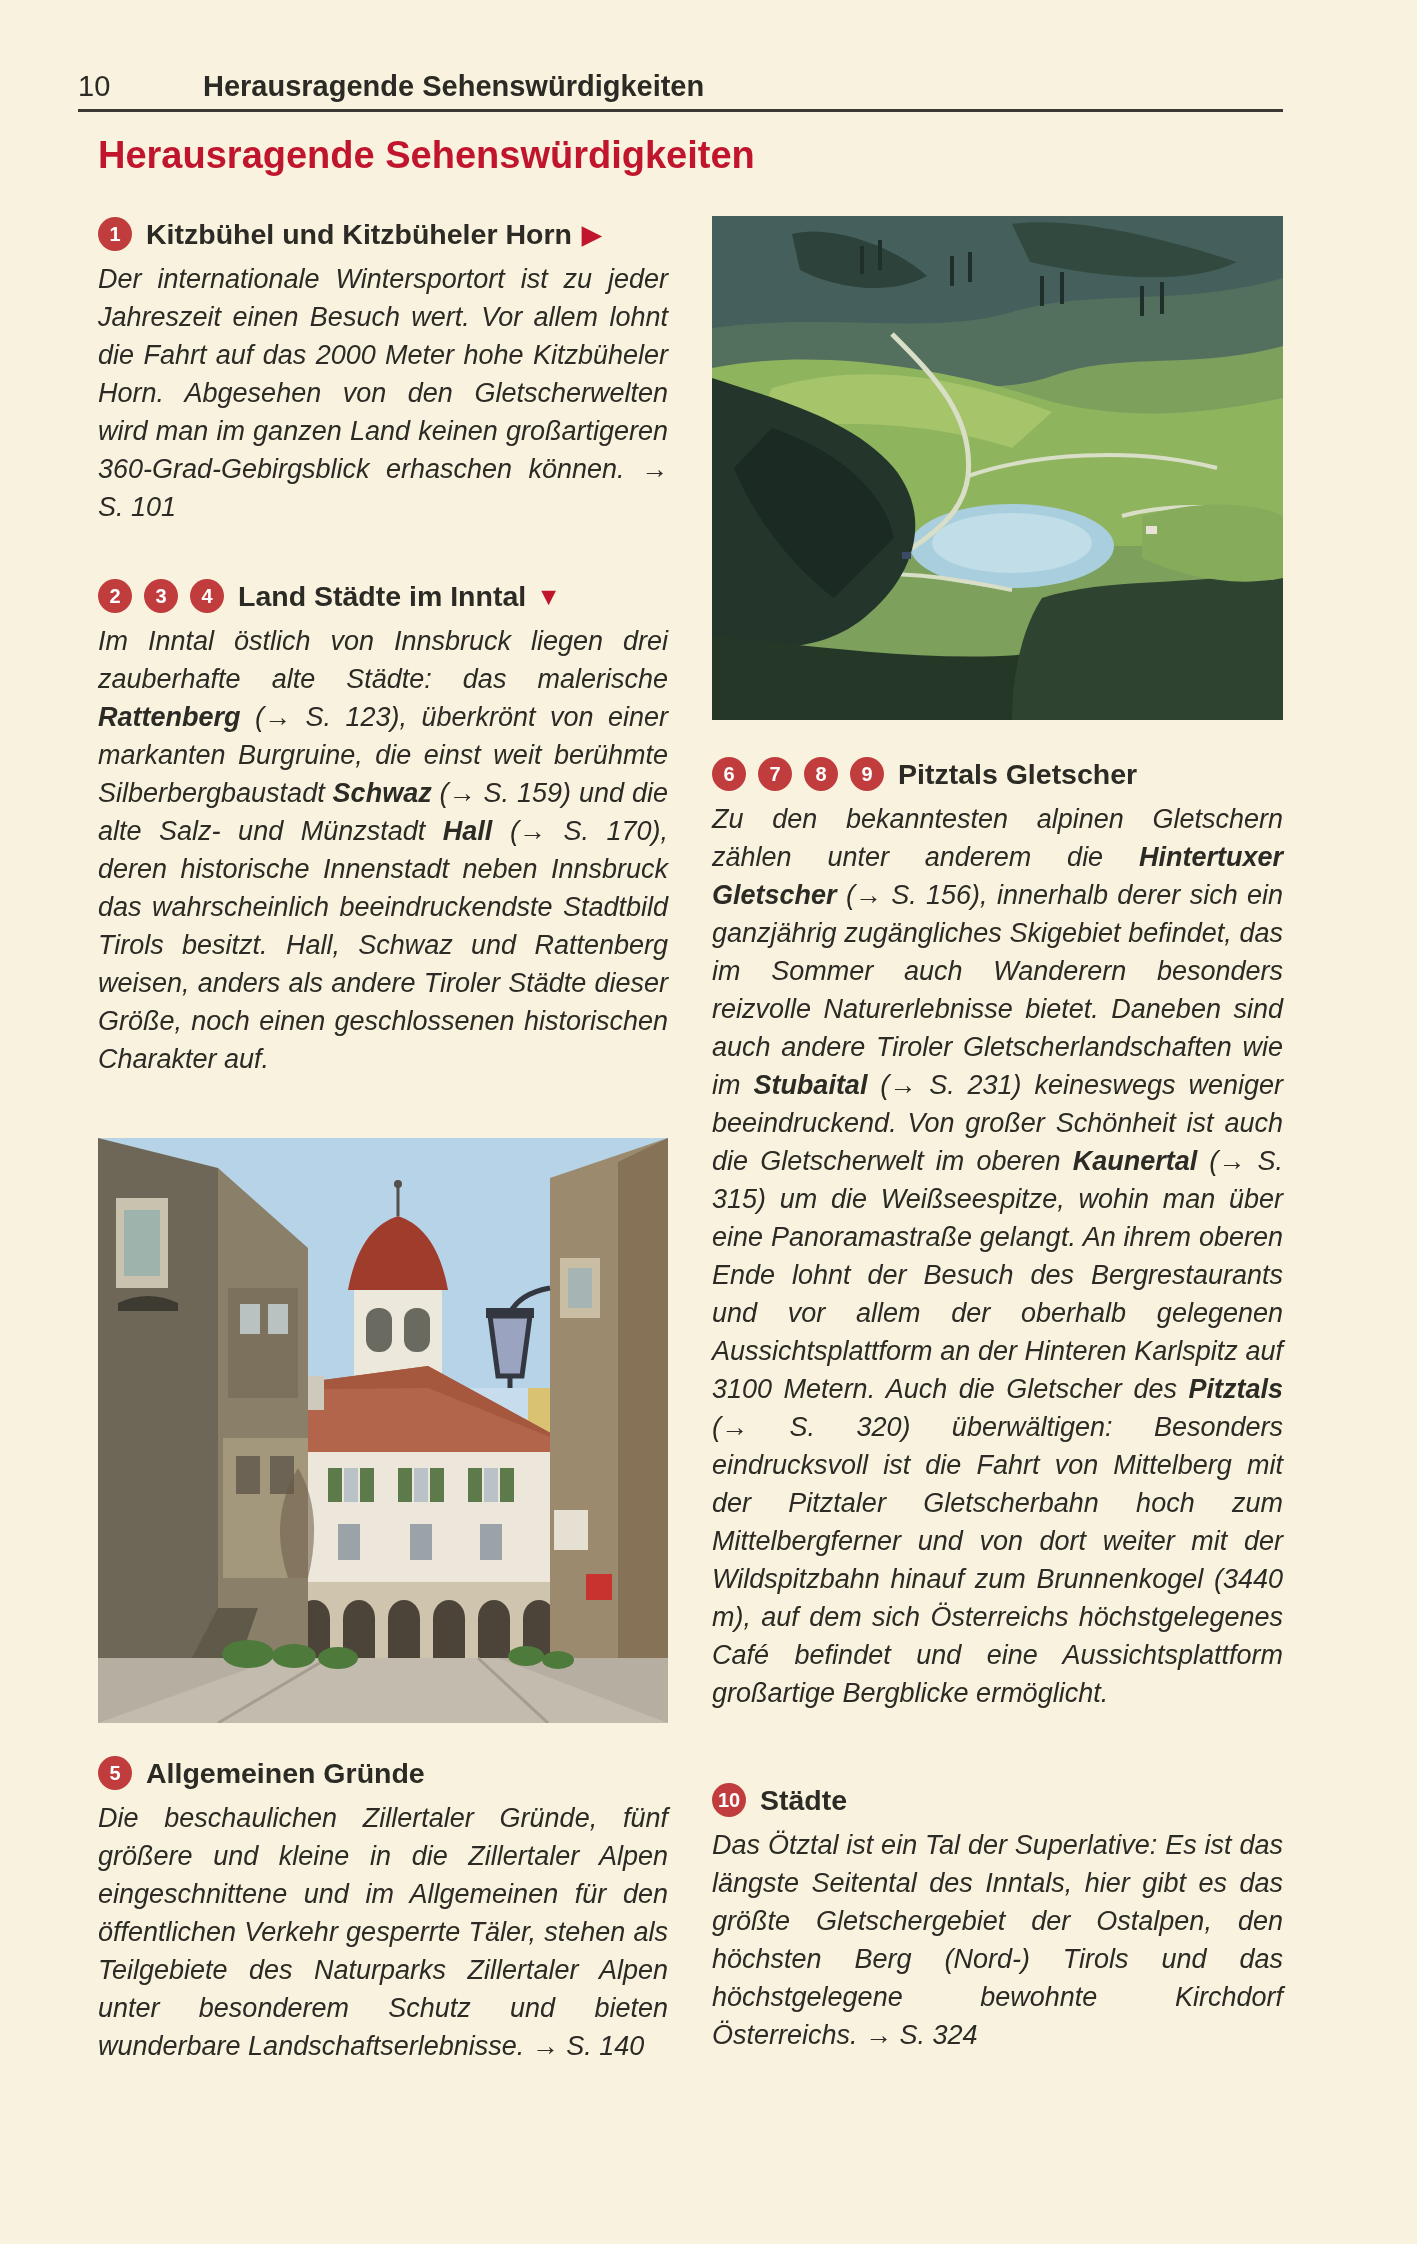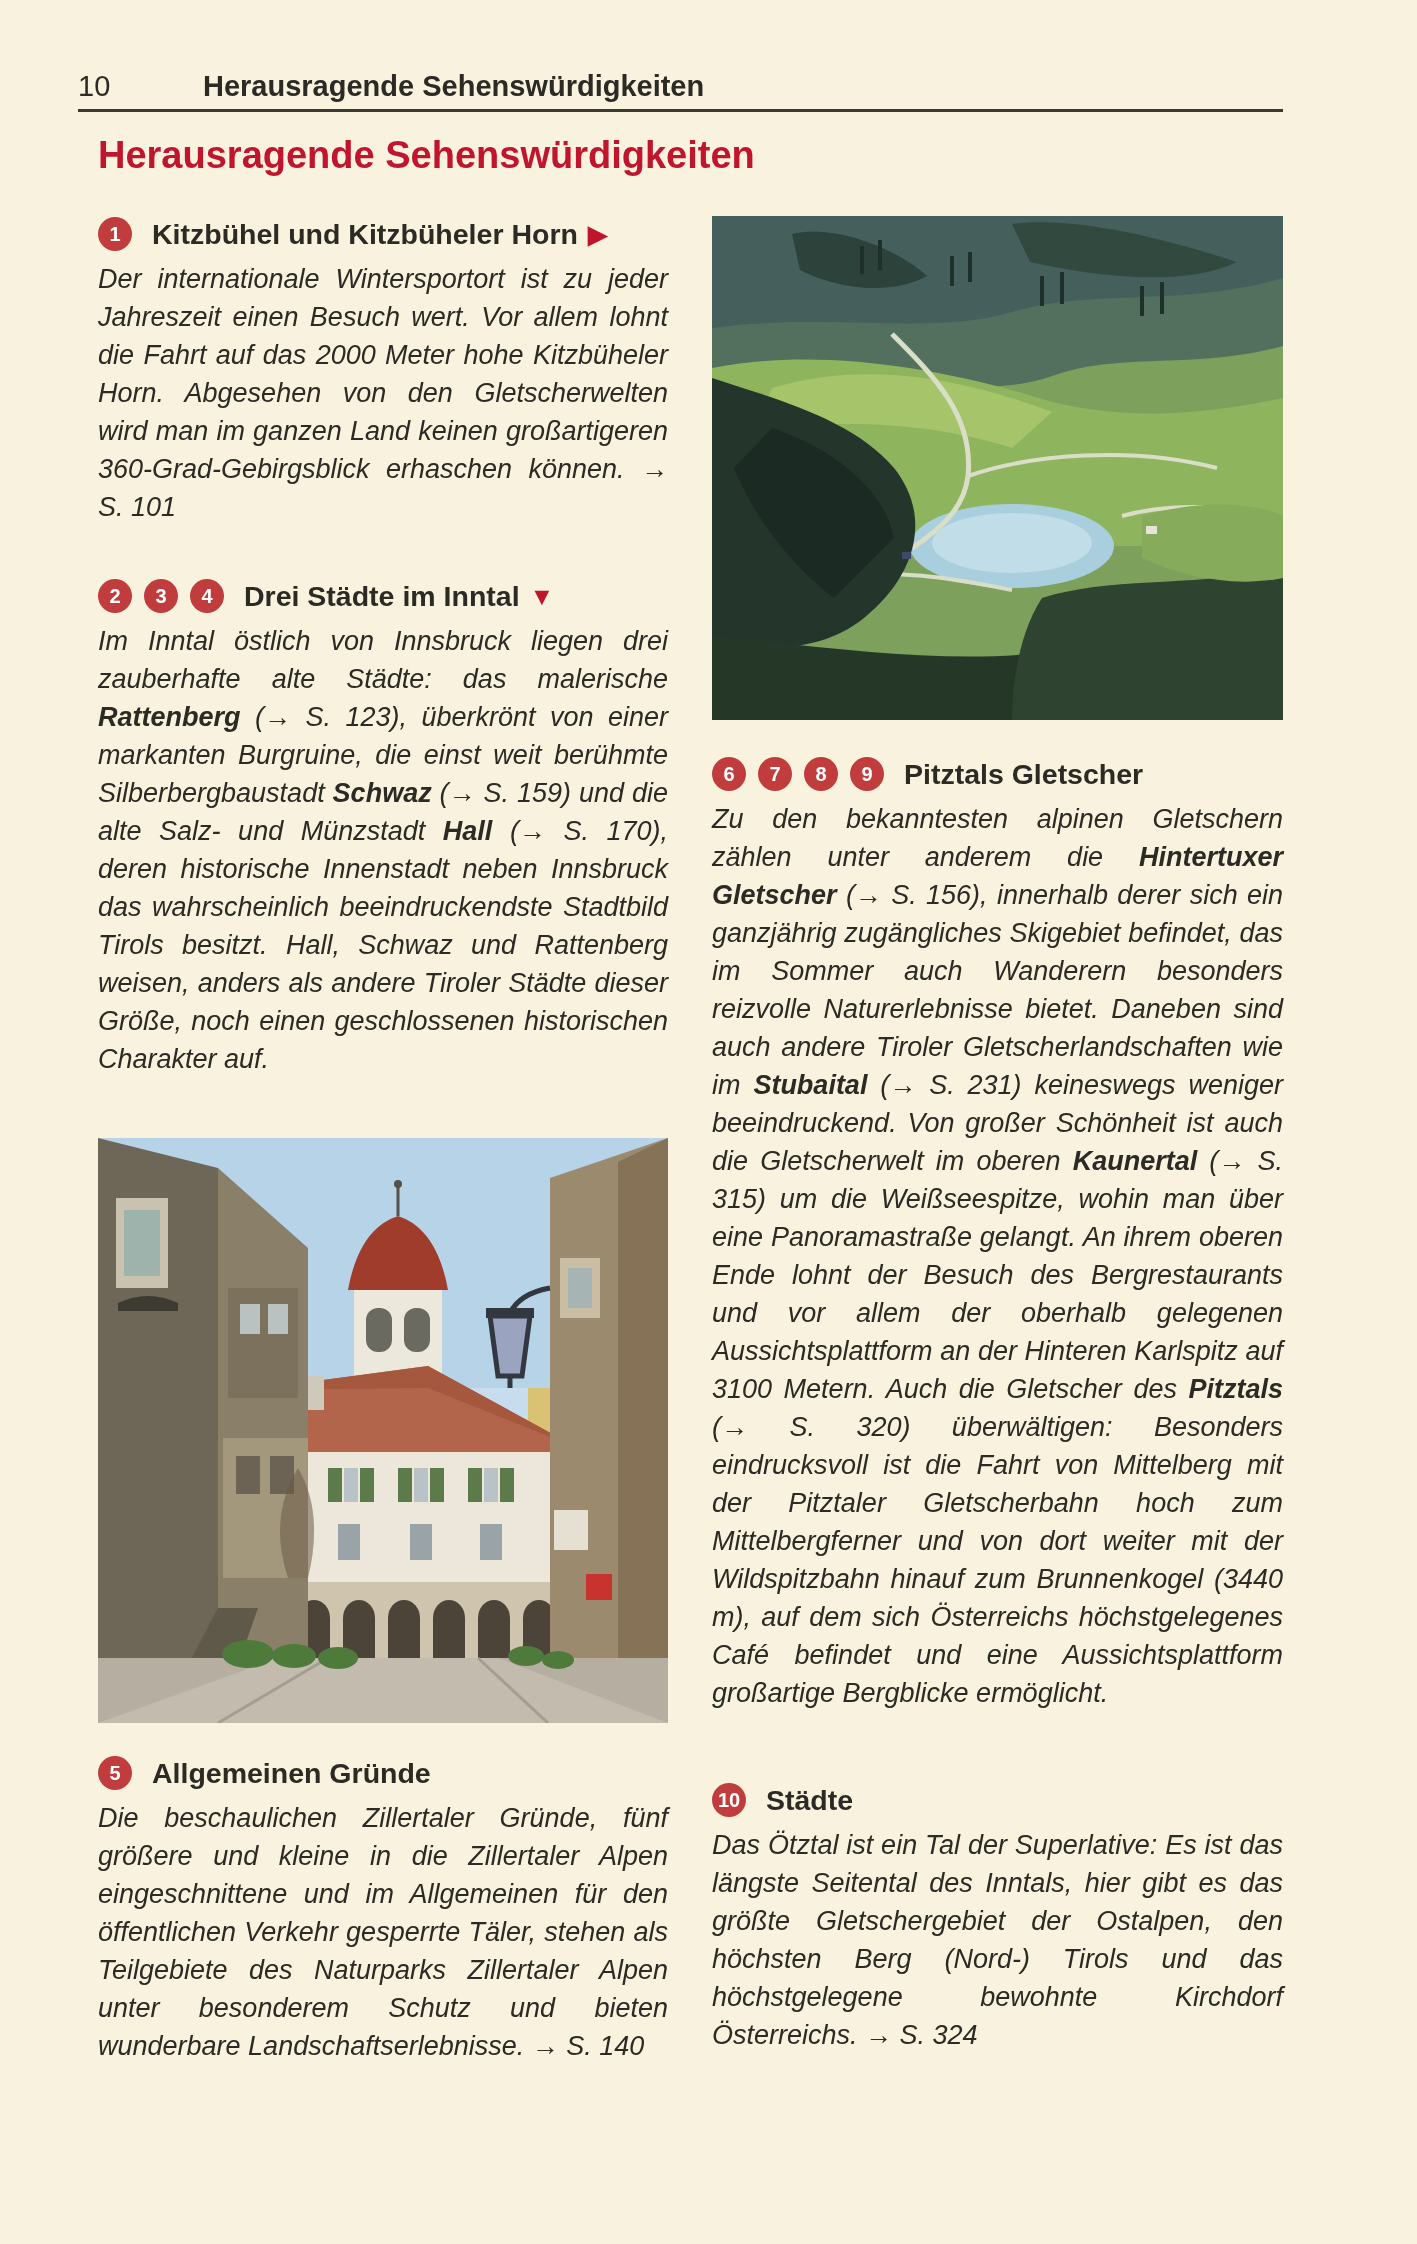--- a/index.html
+++ b/index.html
@@ -29,21 +29,21 @@
 
   
   .sec-head { display: flex; align-items: center; font-size: 28.5px; line-height: 36px; font-weight: 700; }
   .badge {
     display: inline-flex; align-items: center; justify-content: center;
     width: 34px; height: 34px; border-radius: 50%;
     background: #c13d3d; color: #ffffff;
     font-size: 20px; font-weight: 700; flex: none;
     margin-right: 12px;
   }
-  .sec-title { margin-left: 8px; }
+  .sec-title { margin-left: 2px; }
   .marker { color: #c0152d; font-size: 25px; margin-left: 10px; line-height: 36px; }
 
   
   .body-text {
     margin: 8px 0 0 0;
     font-size: 27px; line-height: 38px;
     text-align: justify;
     hyphens: auto;
     font-style: italic;
   }
@@ -78,21 +78,21 @@
         <span class="badge">1</span>
         <span class="sec-title">Kitzbühel und Kitzbüheler Horn</span>
         <span class="marker">▶</span>
       </div>
       <p class="body-text">Der internationale Wintersportort ist zu jeder Jahreszeit einen Besuch wert. Vor allem lohnt die Fahrt auf das 2000 Meter hohe Kitzbüheler Horn. Abgesehen von den Gletscherwelten wird man im ganzen Land keinen großartigeren 360-Grad-Gebirgsblick erhaschen können. → S. 101</p>
 
       <div class="sec-head mt-s2">
         <span class="badge">2</span>
         <span class="badge">3</span>
         <span class="badge">4</span>
-        <span class="sec-title">Drei Städte im Inntal</span>
+        <span class="sec-title">Land Städte im Inntal</span>
         <span class="marker">▼</span>
       </div>
       <p class="body-text">Im Inntal östlich von Innsbruck liegen drei zauberhafte alte Städte: das malerische <b>Rattenberg</b> (→ S. 123), überkrönt von einer markanten Burgruine, die einst weit berühmte Silberbergbaustadt <b>Schwaz</b> (→ S. 159) und die alte Salz- und Münzstadt <b>Hall</b> (→ S. 170), deren historische Innenstadt neben Innsbruck das wahrscheinlich beeindruckendste Stadtbild Tirols besitzt. Hall, Schwaz und Rattenberg weisen, anders als andere Tiroler Städte dieser Größe, noch einen geschlossenen historischen Charakter auf.</p>
 
       <figure class="fig-street" aria-label="Historische Altstadtgasse mit Kirchturm">
         <svg width="570" height="585" viewBox="0 0 570 585" role="img">
 
           <rect x="0" y="0" width="570" height="585" fill="#b7d3e8"></rect>
           <rect x="0" y="250" width="570" height="120" fill="#c7dded"></rect>
 

